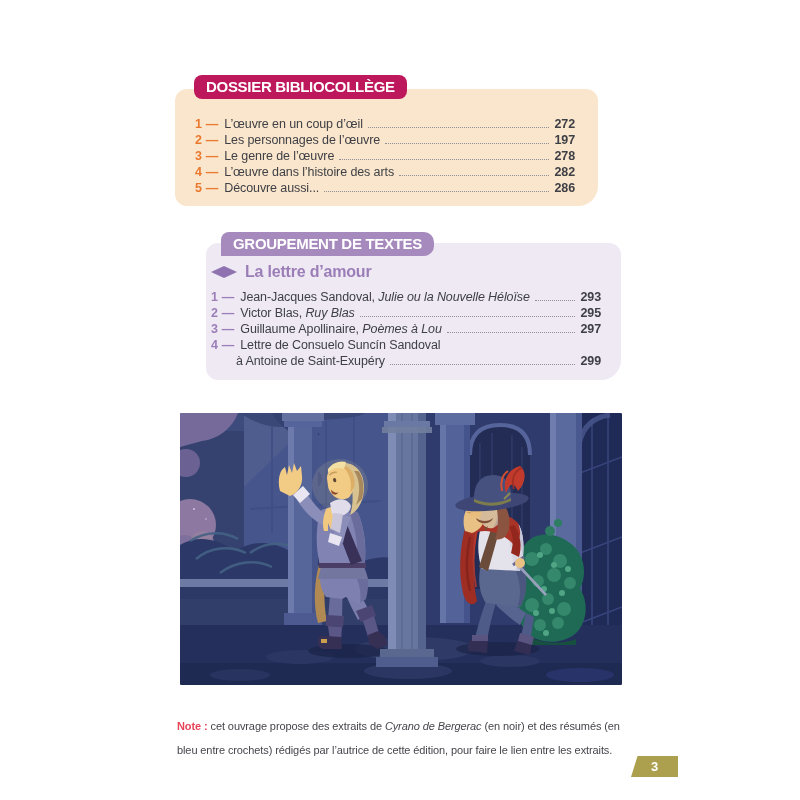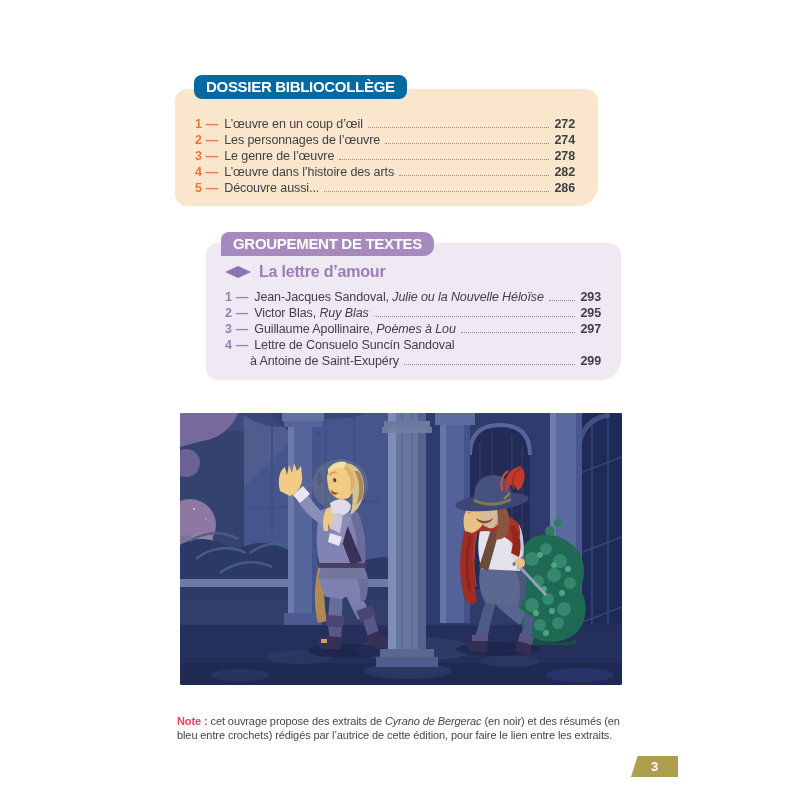--- a/index.html
+++ b/index.html
@@ -7,31 +7,31 @@
     position:relative;width:800px;height:800px;background:#ffffff;overflow:hidden;
     font-family:"Liberation Sans","DejaVu Sans",sans-serif;color:#3f4046;
   }
   
   .block-header{
     position:absolute;z-index:3;color:#ffffff;font-weight:bold;
     font-size:15px;line-height:16px;letter-spacing:-0.3px;
     padding:4px 12px 4px 12px;border-radius:8px 10px 10px 0;
     white-space:nowrap;
   }
-  .hdr-orange{left:194px;top:75px;background:#0369a1;border-radius:8px;}
+  .hdr-orange{left:194px;top:75px;background:#be185d;border-radius:8px;}
   .hdr-purple{left:221px;top:232px;background:#a78abd;}
   
   .panel{position:absolute;z-index:1;box-sizing:border-box;}
   .panel-cream{
     left:175px;top:89px;width:423px;height:117px;background:#fae6cc;
     border-radius:12px 12px 20px 12px;padding:15px 23px 0 20px;
   }
   .panel-lavender{
     left:206px;top:243px;width:415px;height:137px;background:#efe9f4;
-    border-radius:12px 12px 20px 12px;padding:19px 20px 0 19px;
+    border-radius:12px 12px 20px 12px;padding:19px 20px 0 5px;
   }
   
   .toc-row{display:flex;align-items:baseline;height:16px;font-size:12.5px;letter-spacing:-0.1px;}
   .toc-num{font-weight:bold;margin-right:4px;}
   .toc-dash{margin-right:6px;font-weight:bold;}
   .orange-accent{color:#e8792f;}
   .purple-accent{color:#9b7eb7;}
   .toc-label{white-space:nowrap;}
   .toc-label i{font-style:italic;}
   .leader{flex:1;min-width:8px;border-bottom:1.6px dotted #8f8f9a;margin:0 5px 3px 5px;}
@@ -43,21 +43,21 @@
   .subheading .sub-label{font-size:16px;font-weight:bold;color:#9b7eb7;letter-spacing:-0.2px;}
   
   .illustration{
     position:absolute;left:180px;top:413px;width:442px;height:272px;
     border-radius:2px;overflow:hidden;
   }
   .illustration svg{display:block;}
   
   .note{
     position:absolute;left:177px;top:714px;width:455px;
-    font-size:11px;line-height:14px;color:#45454c;letter-spacing:-0.1px;
+    font-size:11px;line-height:24px;color:#45454c;letter-spacing:-0.1px;
   }
   .note p{margin:0;}
   .note .note-label{color:#e8445a;font-weight:bold;}
   .note i{font-style:italic;}
   
   .page-tab{
     position:absolute;left:631px;top:756px;width:47px;height:21px;
     background:#aca04e;color:#ffffff;font-weight:bold;font-size:13px;
     display:flex;align-items:center;justify-content:center;
     clip-path:polygon(14% 0,100% 0,100% 100%,0 100%);
@@ -76,21 +76,21 @@
         <span class="toc-dash orange-accent">—</span>
       <span class="toc-label">L’œuvre en un coup d’œil</span>
       <span class="leader"></span>
       <span class="toc-page">272</span>
     </div>
     <div class="toc-row">
       <span class="toc-num orange-accent">2</span>
         <span class="toc-dash orange-accent">—</span>
       <span class="toc-label">Les personnages de l’œuvre</span>
       <span class="leader"></span>
-      <span class="toc-page">274</span>
+      <span class="toc-page">197</span>
     </div>
     <div class="toc-row">
       <span class="toc-num orange-accent">3</span>
         <span class="toc-dash orange-accent">—</span>
       <span class="toc-label">Le genre de l’œuvre</span>
       <span class="leader"></span>
       <span class="toc-page">278</span>
     </div>
     <div class="toc-row">
       <span class="toc-num orange-accent">4</span>

